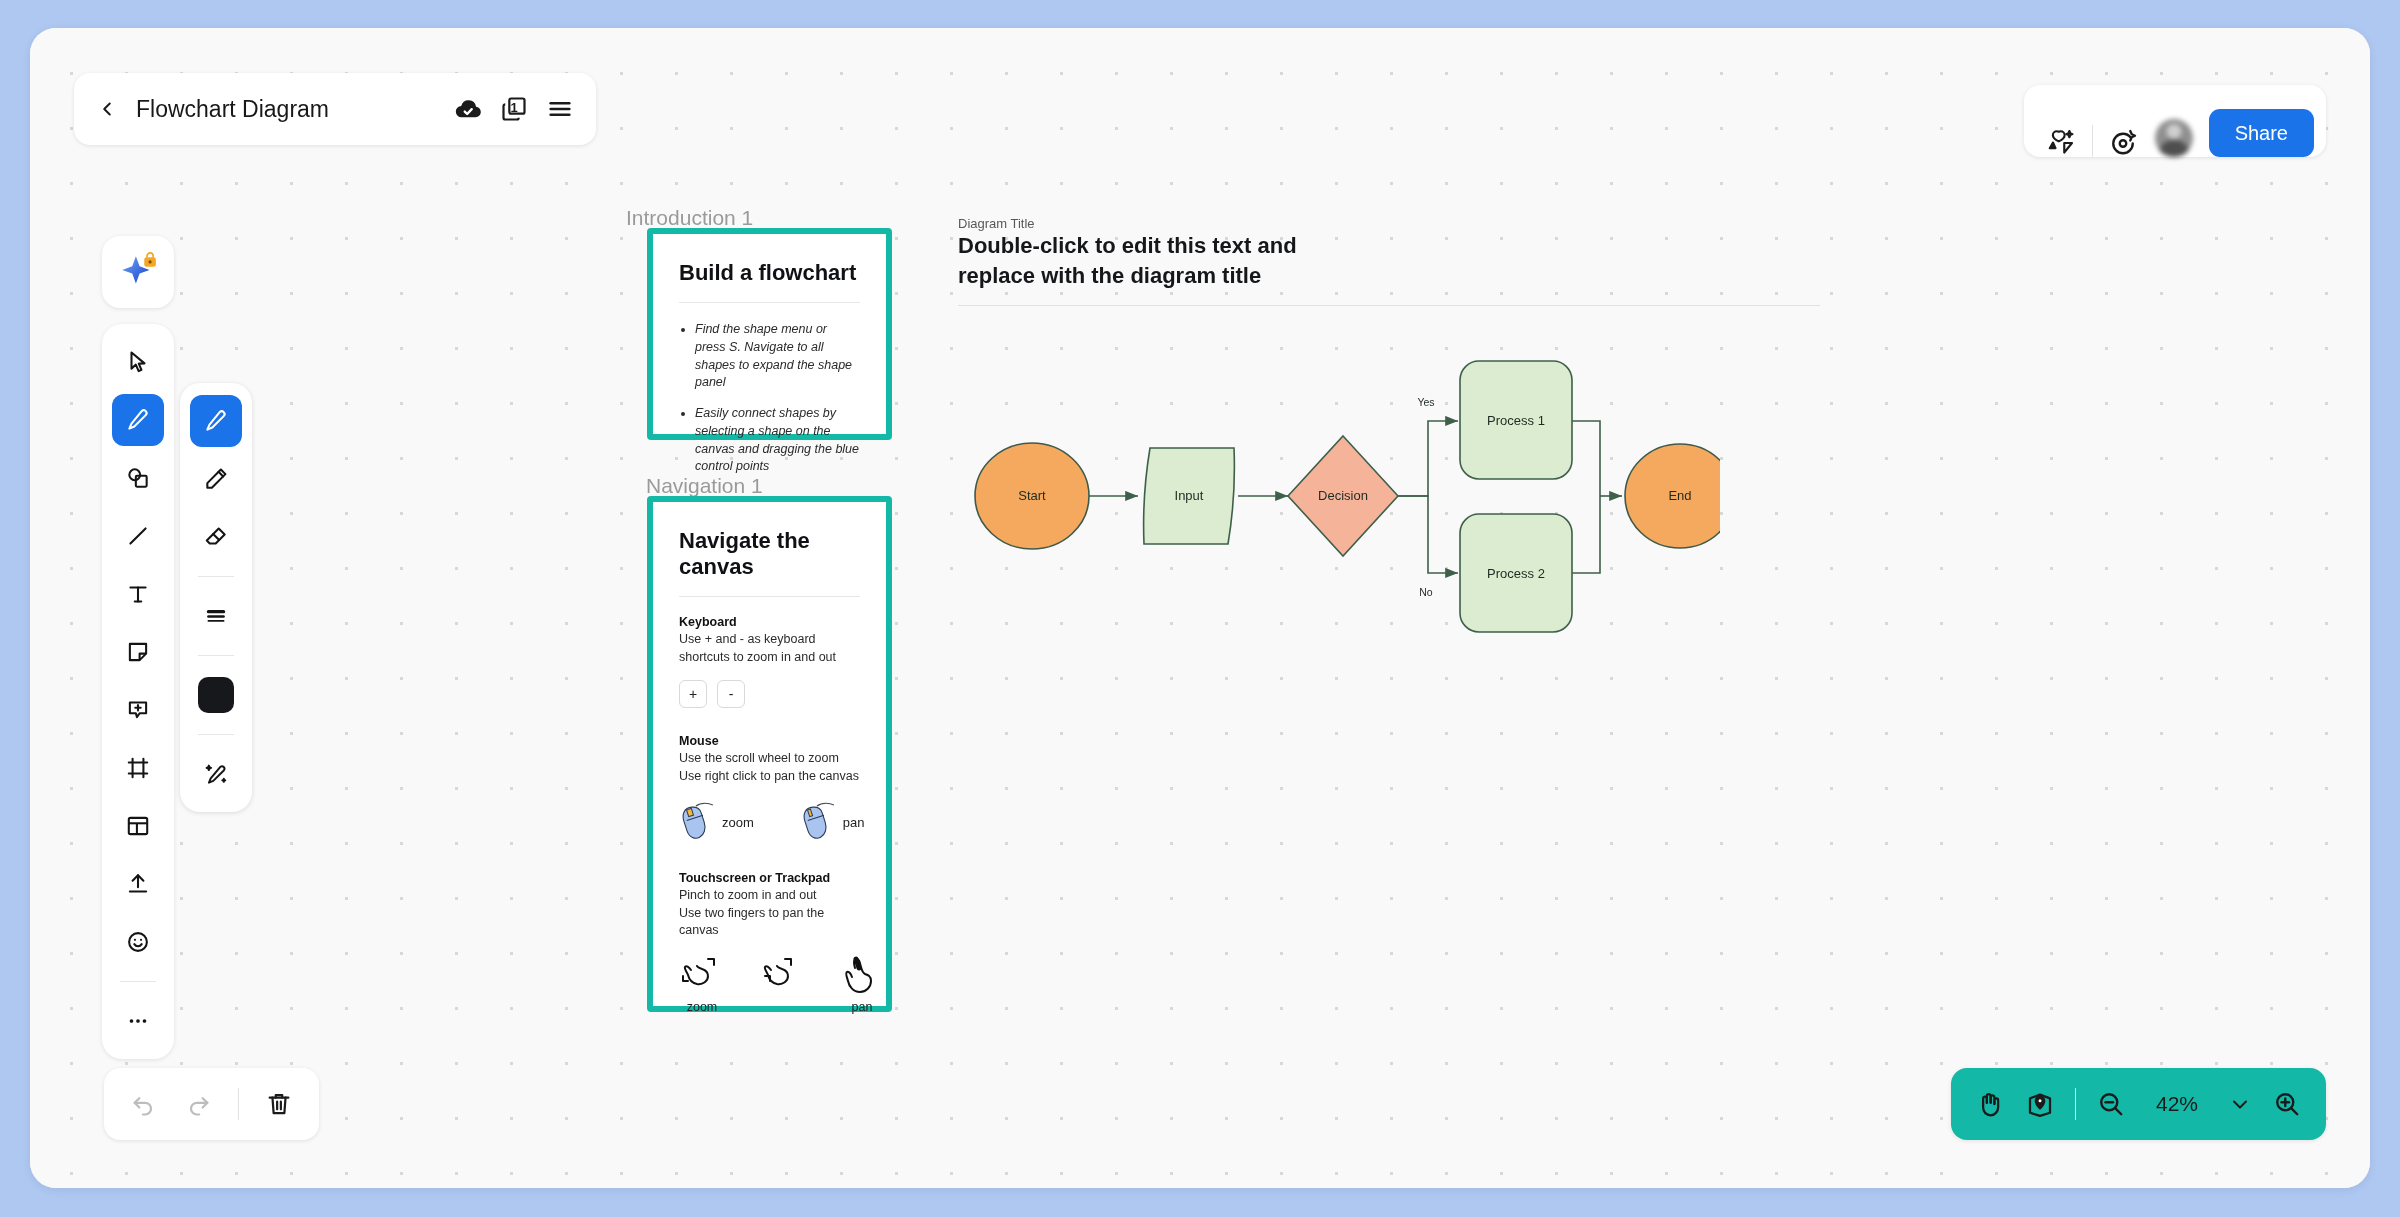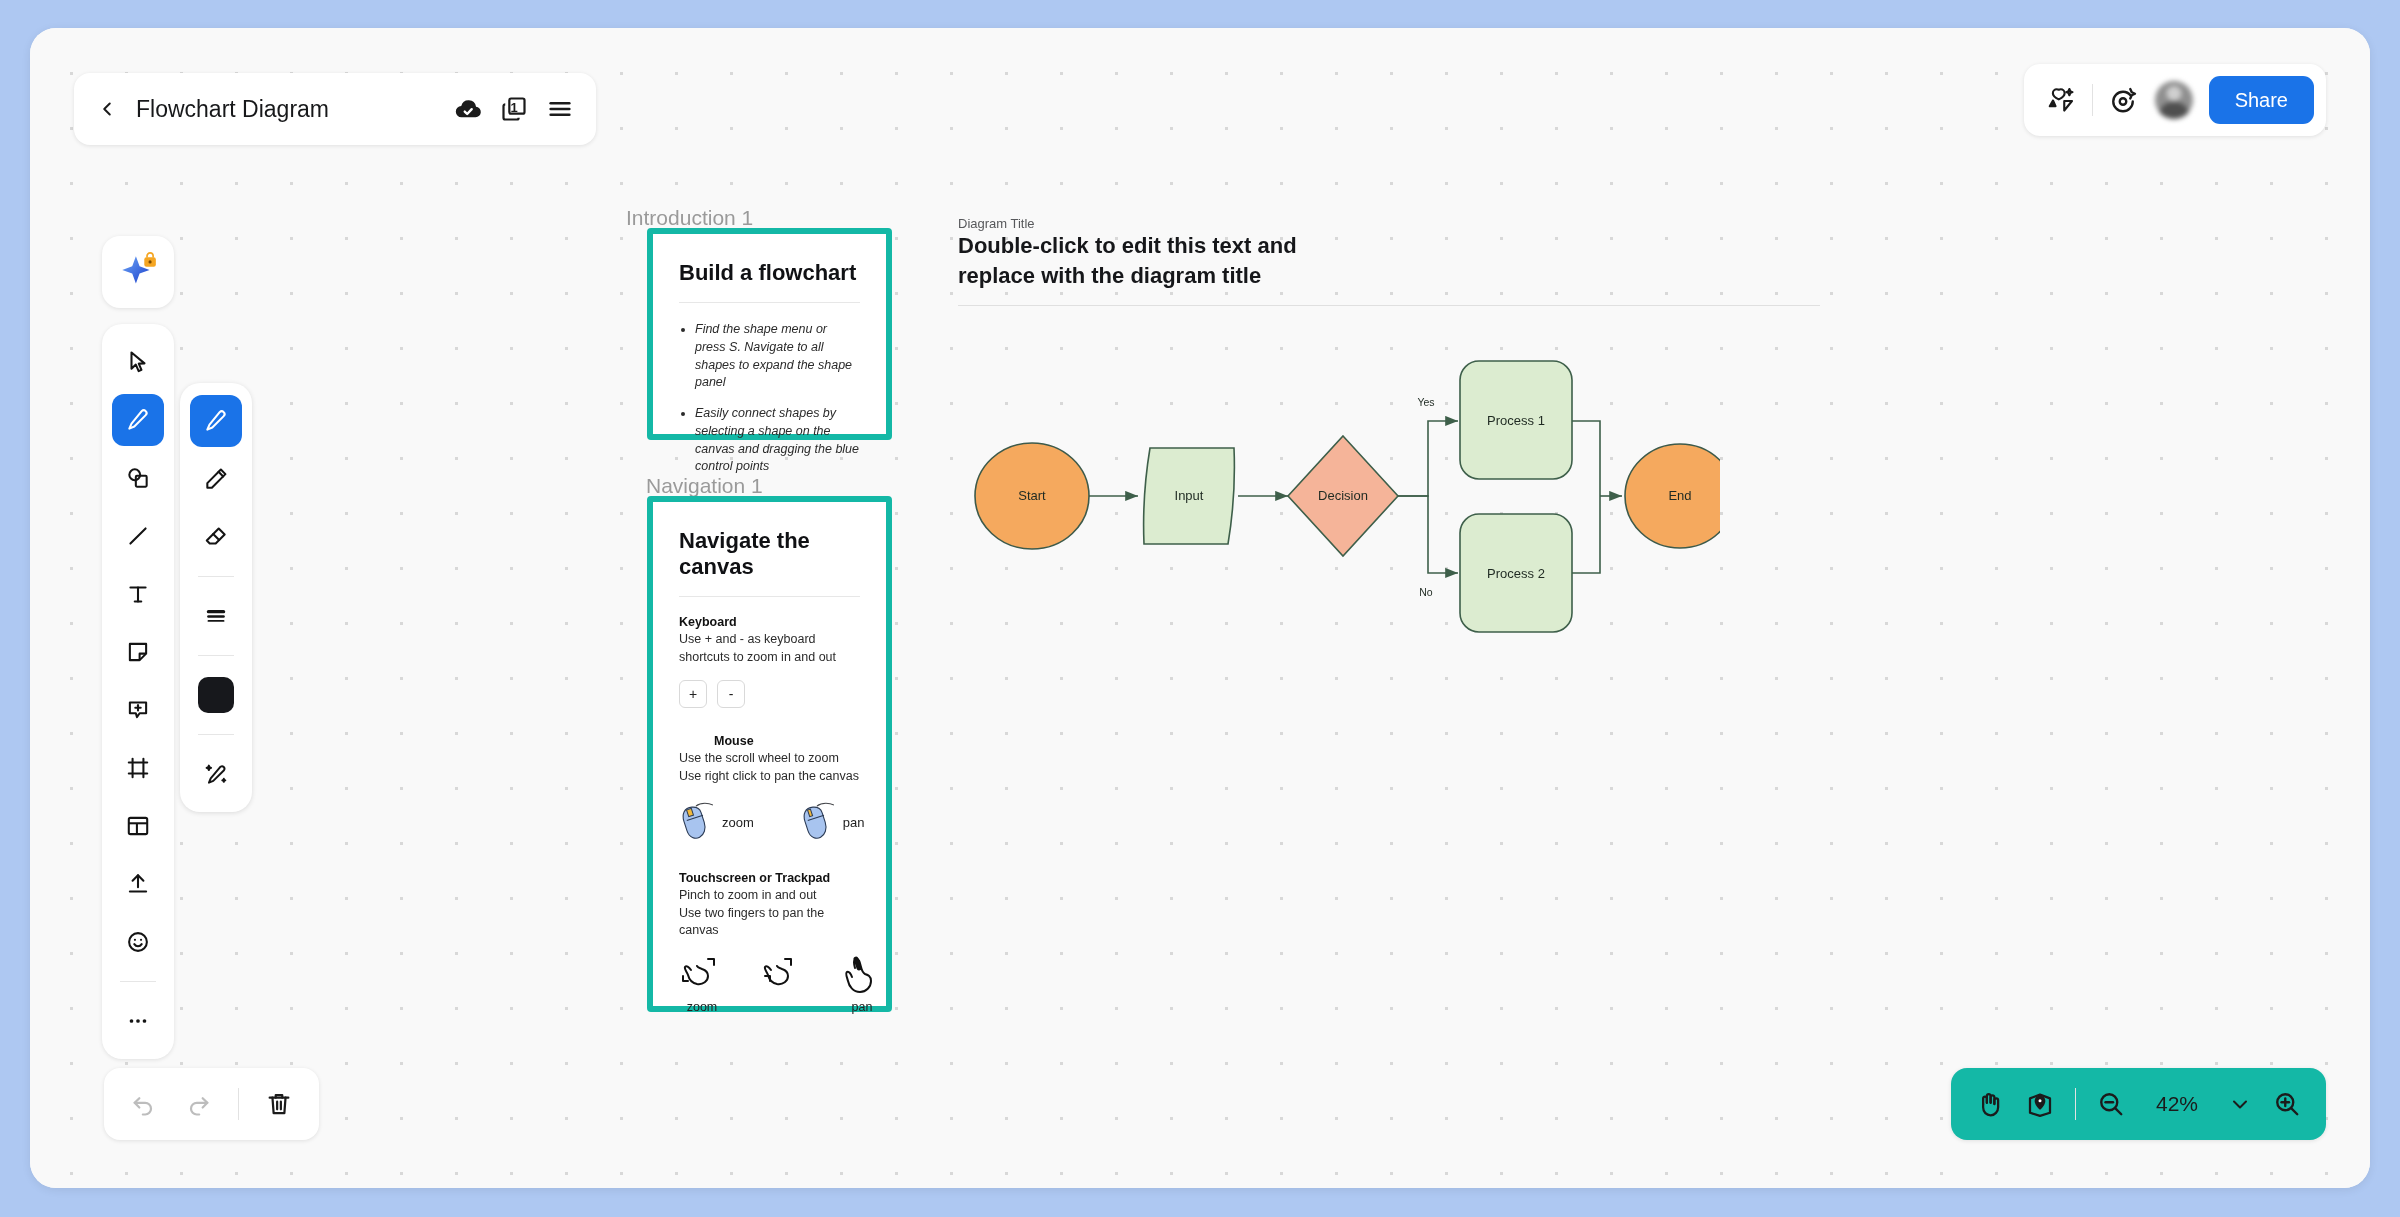--- a/index.html
+++ b/index.html
@@ -44,24 +44,24 @@
     font-size: 23px; color: #17181a; font-weight: 400;
     white-space: nowrap; flex: 1;
   }
   .pages-badge { position: relative; display: flex; align-items: center; justify-content: center; }
   .pages-badge .num {
     position: absolute; font-size: 13px; font-weight: 700; color: #1b1b1b;
     left: 0; right: 0; text-align: center; top: 5px;
   }
 
   .topright {
-    position: absolute; right: 44px; top: 36px;
+    position: absolute; right: 44px; top: 57px;
     height: 72px;
     background: #fff; border-radius: 16px;
-    display: flex; align-items: center; gap: 16px;
+    display: flex; align-items: flex-end; gap: 16px;
     padding: 0 12px 0 22px;
     box-shadow: 0 1px 4px rgba(0,0,0,.10);
   }
   .vdiv { width: 1px; height: 32px; background: #e2e2e2; }
   .avatar {
     width: 38px; height: 38px; border-radius: 50%;
     background: #8f8f8f;
     position: relative; overflow: hidden;
     filter: blur(2.4px);
   }
@@ -380,21 +380,21 @@
     <h3>Navigate the canvas</h3>
     <div class="rule"></div>
 
     <div class="sec-h">Keyboard</div>
     <div class="sec-p">Use + and - as keyboard shortcuts to zoom in and out</div>
     <div class="keys">
       <div class="key">+</div>
       <div class="key">-</div>
     </div>
 
-    <div class="sec-h" style="margin-top:26px;margin-left:35px;">Mouse</div>
+    <div class="sec-h" style="margin-top:26px;">Mouse</div>
     <div class="sec-p">Use the scroll wheel to zoom</div>
     <div class="sec-p">Use right click to pan the canvas</div>
     <div class="mice">
       <div class="mouse-item">
         <svg width="34" height="42" viewBox="0 0 34 42">
           <path d="M18 6 C10 4 6 10 6 17 L6 27 C6 34 11 38 16 37 C21 36 25 31 25 24 L25 14 C25 10 22 7 18 6Z" fill="#a8c4ef" stroke="#2b3b55" stroke-width="1.1" transform="rotate(-18 16 22)"></path>
           <path d="M12 7 h5 v7 h-5 z" fill="#f2b93c" stroke="#2b3b55" stroke-width="1" transform="rotate(-18 16 22)"></path>
           <path d="M9 17 h17" stroke="#2b3b55" stroke-width="1" transform="rotate(-18 16 22)"></path>
           <path d="M17 5 C22 1 30 2 34 4" fill="none" stroke="#44464a" stroke-width="1.1"></path>
         </svg>

